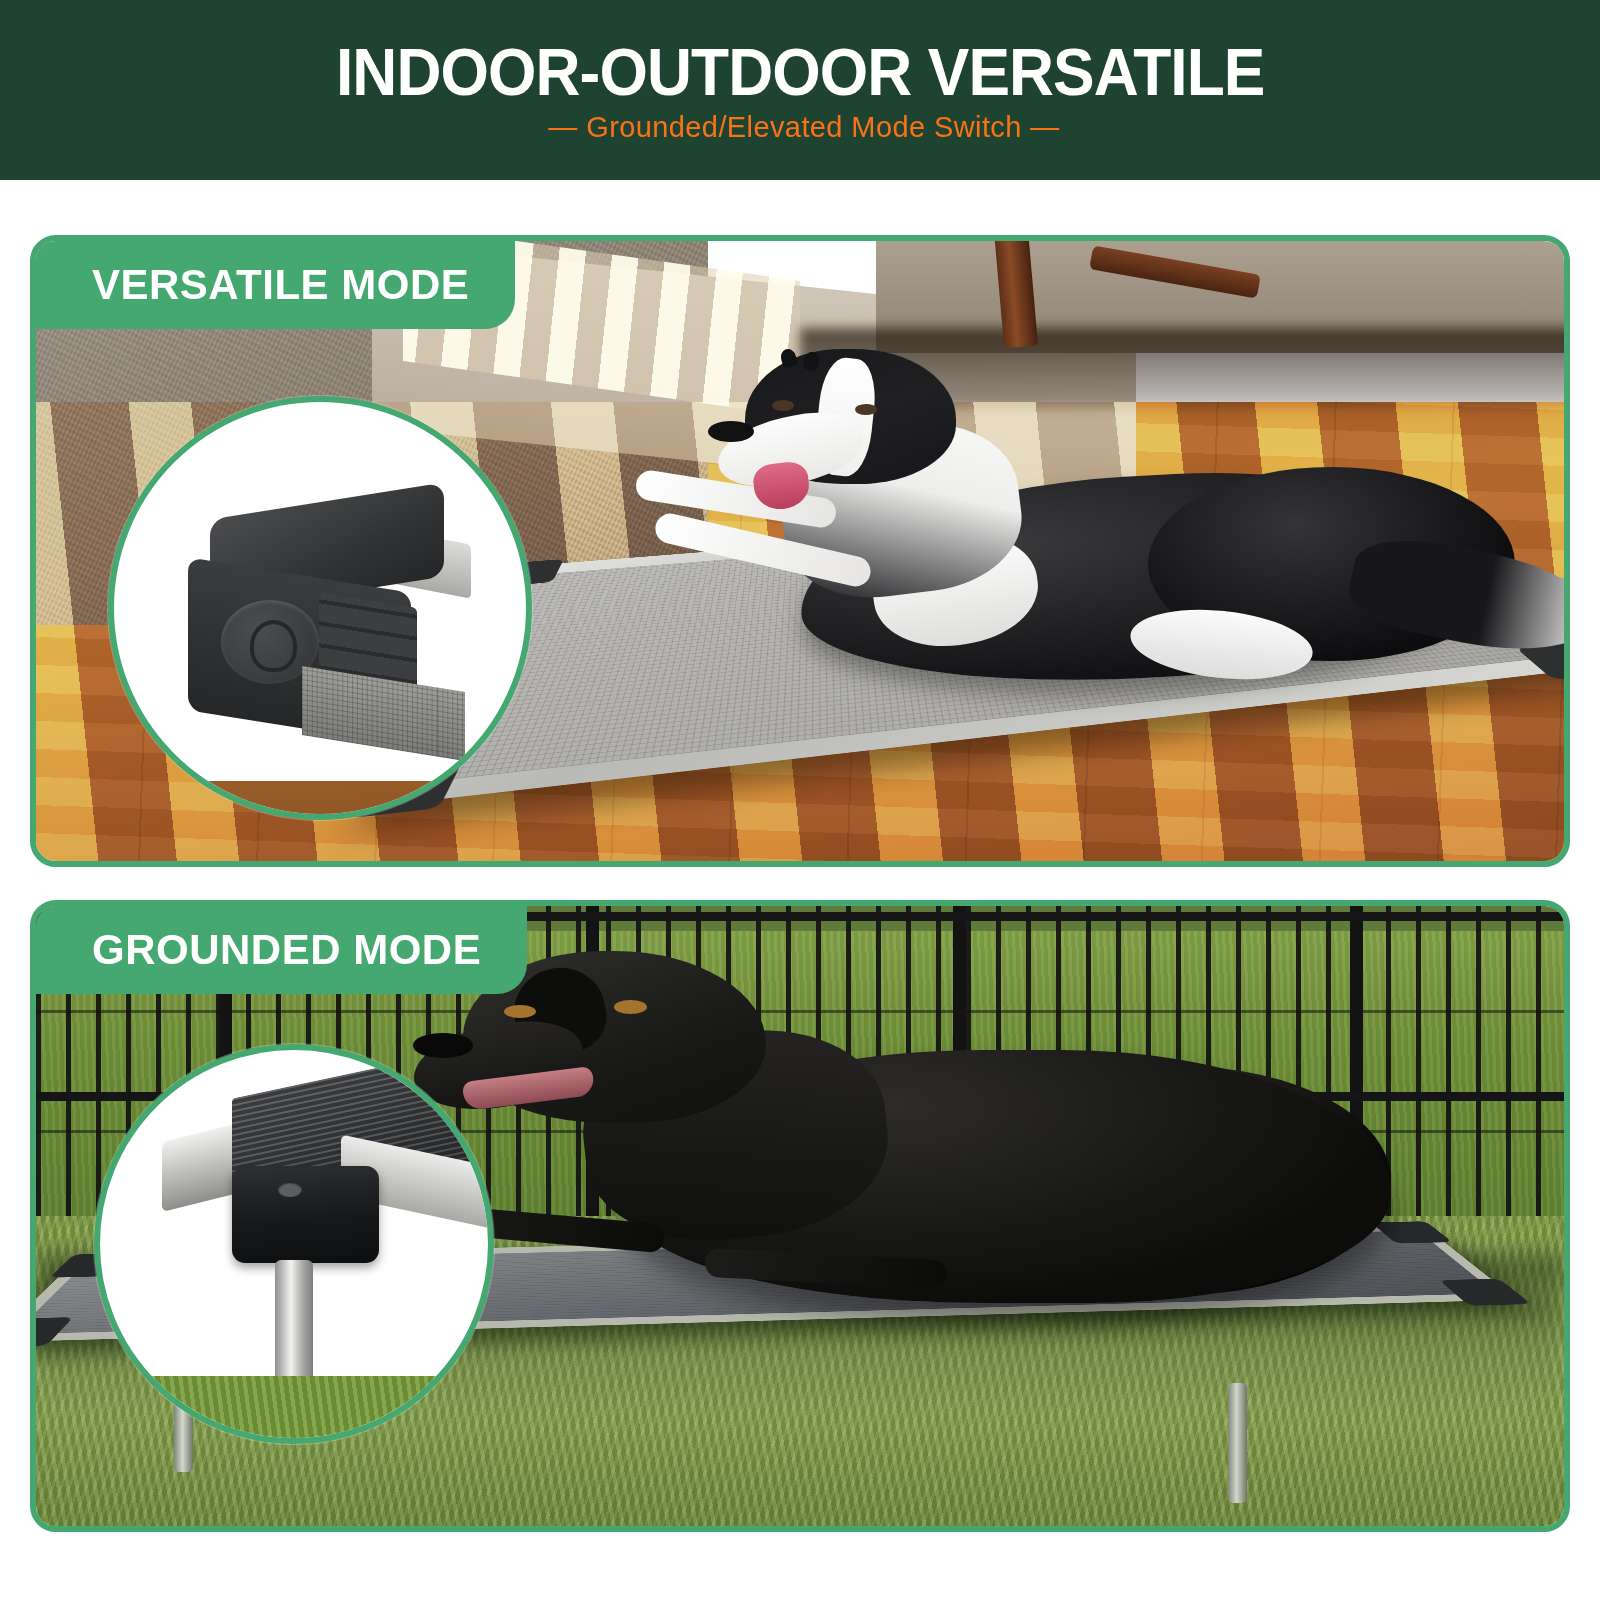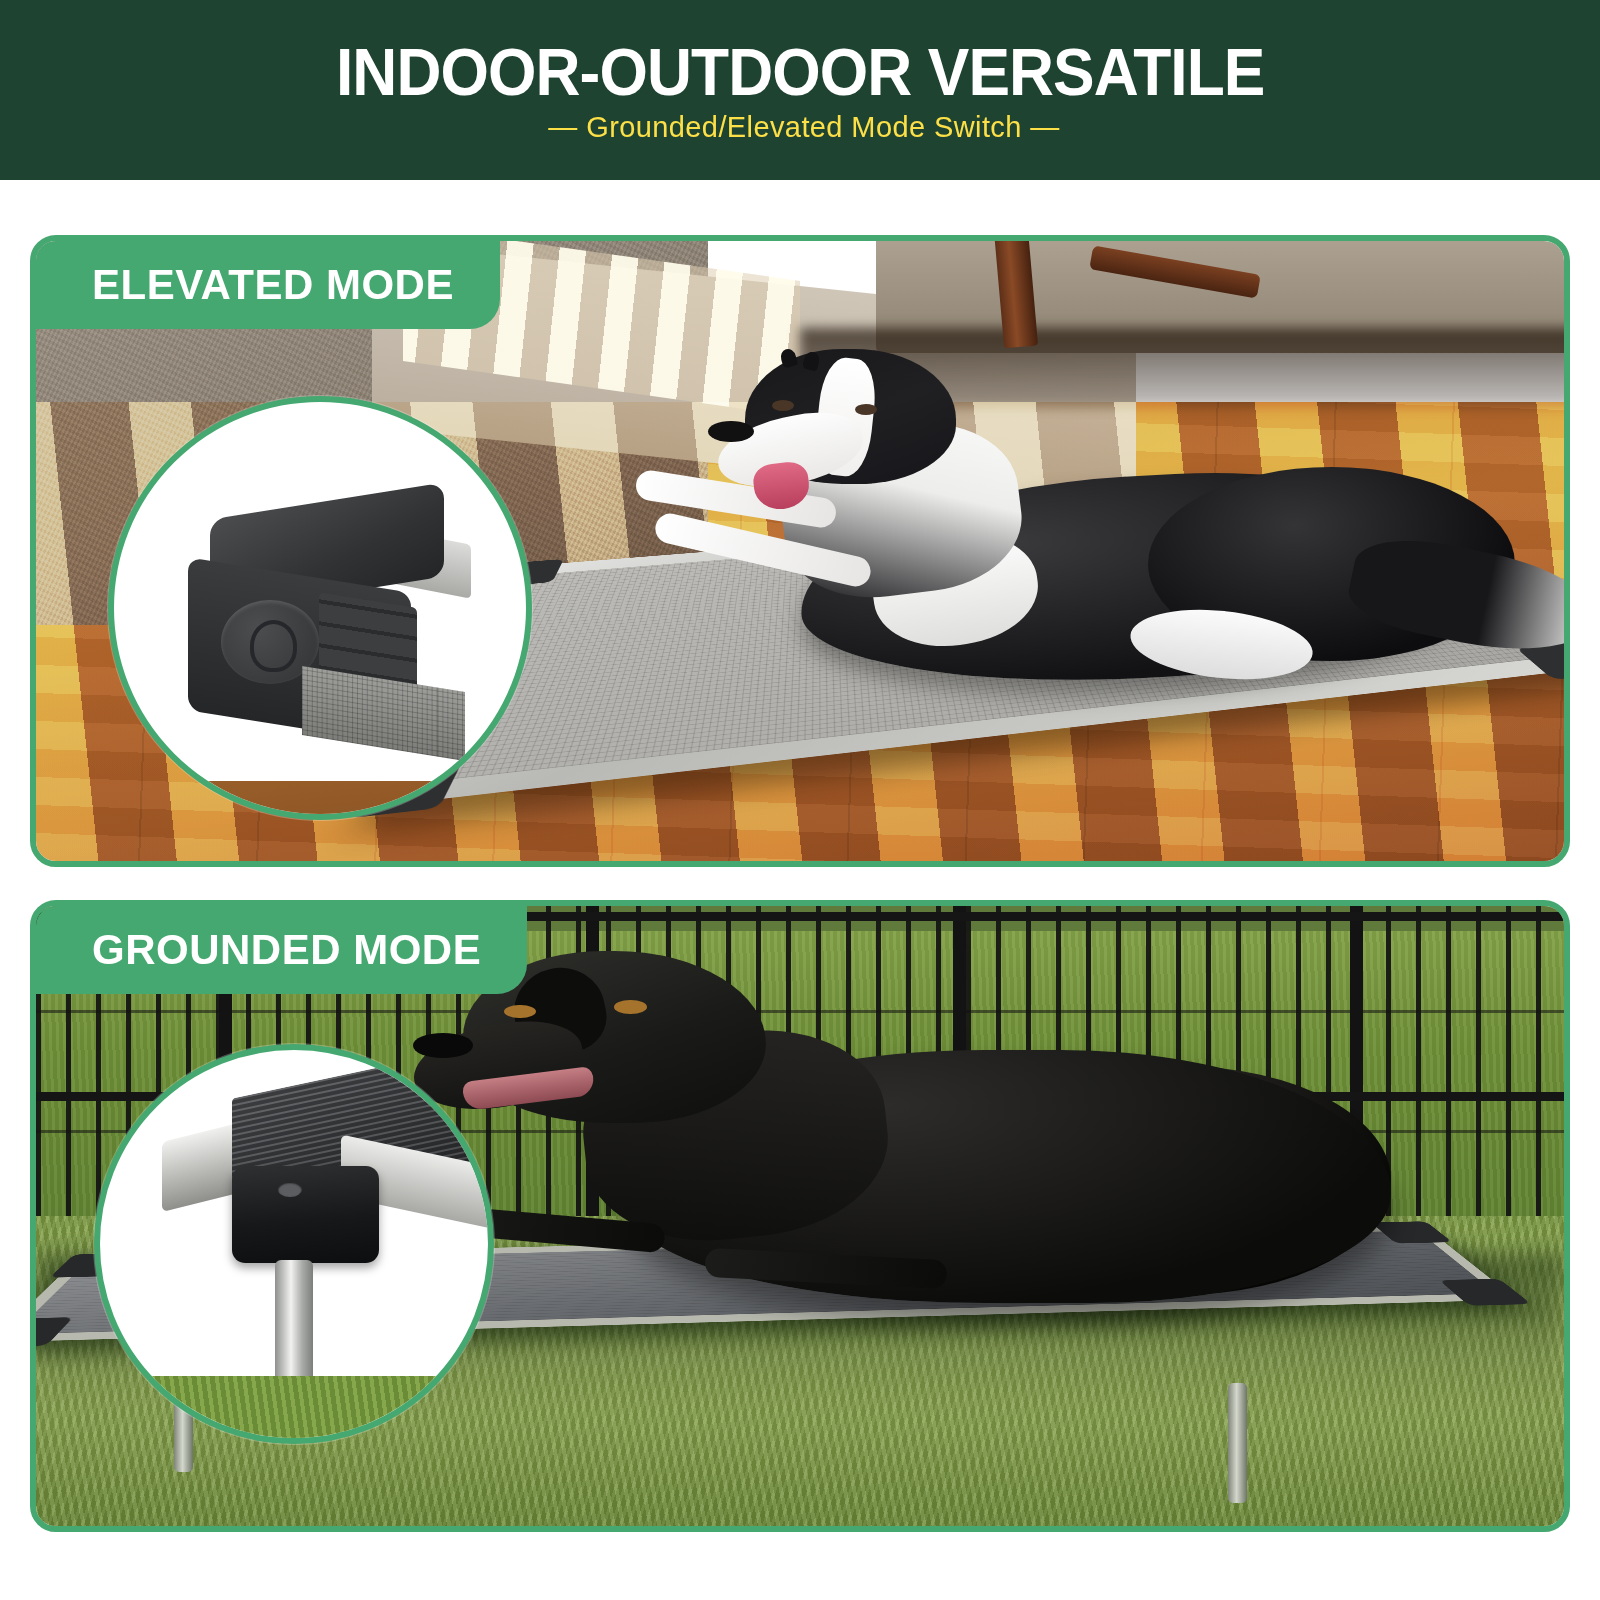--- a/index.html
+++ b/index.html
@@ -23,21 +23,21 @@
     font-size:67px;
     font-weight:bold;
     letter-spacing:-1px;
     line-height:1;
     transform:scaleX(0.93);
     text-align:center;
     margin:0 0 8px 0;
     white-space:nowrap;
   }
   .header-sub{
-    color:#fde047;
+    color:#f97316;
     font-size:29px;
     font-weight:400;
     letter-spacing:0.4px;
     line-height:1;
     white-space:nowrap;
     margin-left:8px;
   }
 
   
   .panel{
@@ -487,21 +487,21 @@
       <div class="cap-g-top"></div>
       <div class="cap-g-face"></div>
       <div class="cap-g-grid"></div>
       <div class="cap-g-logo"></div>
       <div class="cap-g-mesh"></div>
     </div>
     <div class="cap-g-wood"></div>
   </div>
 
   <div class="mode-badge">
-    <span>ELEVATED MODE</span>
+    <span>VERSATILE MODE</span>
   </div>
 </div>
 
 <div class="panel" id="panel-elevated">
 
   <div class="photo">
     <div class="s2-grass-far"></div>
     <div class="s2-sky"></div>
     <div class="s2-fence"></div>
     <div class="s2-post" style="left:12%"></div>

